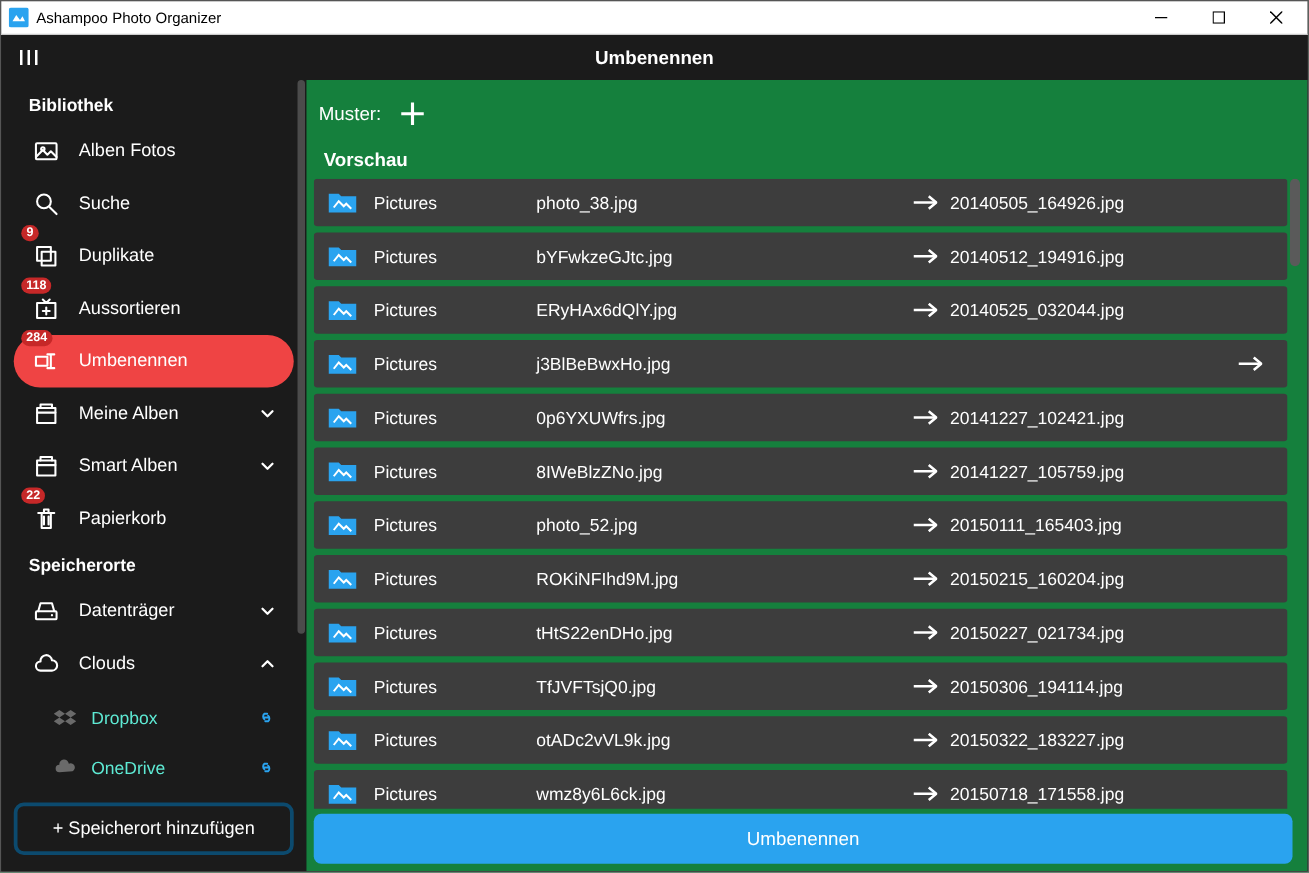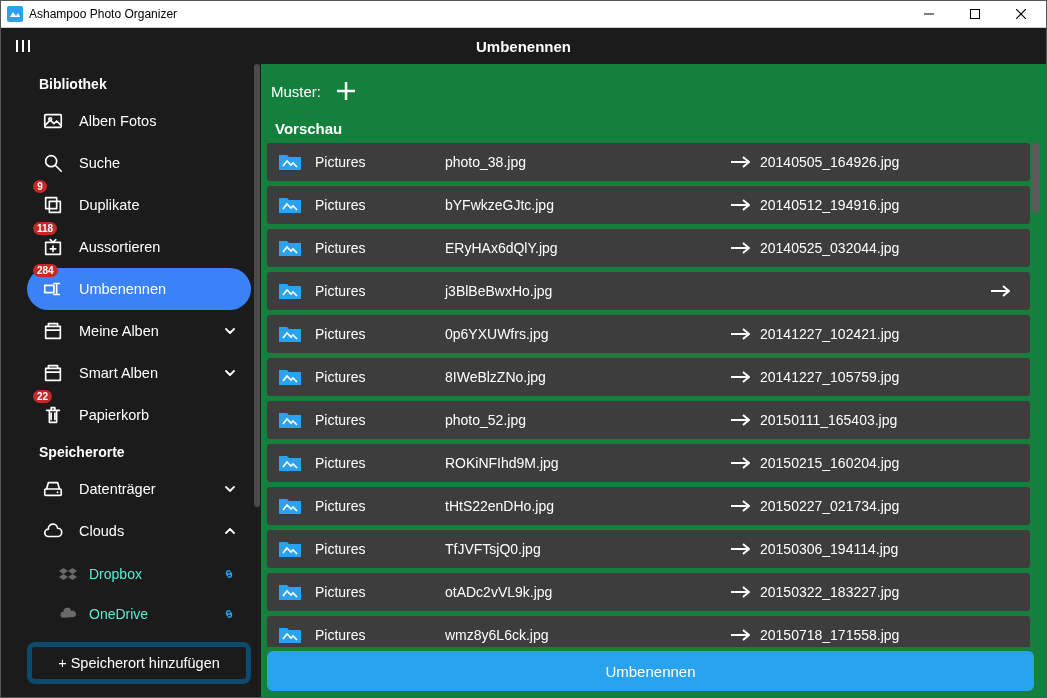--- a/index.html
+++ b/index.html
@@ -7,36 +7,36 @@
   .window { width: 1047px; height: 698px; border: 1px solid #555; display: flex; flex-direction: column; background: #1b1b1b; }
   .titlebar { height: 27px; background: #fff; display: flex; align-items: center; padding: 0 2px 0 6px; border-bottom: 1px solid #ccc; }
   .titlebar .app-icon { width: 16px; height: 16px; margin-right: 6px; }
   .titlebar .title { flex: 1; font-size: 12px; color: #000; }
   .titlebar .win-btns { display: flex; }
   .titlebar .win-btn { width: 46px; height: 26px; display: flex; align-items: center; justify-content: center; color: #000; }
   .topbar { height: 36px; min-height: 36px; background: #1b1b1b; display: flex; align-items: center; color: #fff; position: relative; }
   .hamburger { width: 48px; display: flex; align-items: center; justify-content: center; }
   .topbar .page-title { position: absolute; left: 50%; transform: translateX(-50%); font-size: 15px; font-weight: 600; }
   .body { flex: 1; display: flex; overflow: hidden; }
-  .sidebar { width: 244px; background: #1b1b1b; color: #fff; padding: 4px 10px 10px 10px; display: flex; flex-direction: column; overflow: hidden; position: relative; margin-left: 16px; }
+  .sidebar { width: 244px; background: #1b1b1b; color: #fff; padding: 4px 10px 10px 10px; display: flex; flex-direction: column; overflow: hidden; position: relative; }
   .sb-scroll { position: absolute; right: 1px; top: 0; bottom: 0; width: 6px; }
   .sb-scroll-thumb { position: absolute; right: 0; top: 0; width: 6px; height: 70%; background: #4b4b4b; border-radius: 3px; }
   .section-title { font-size: 14px; font-weight: 700; margin: 8px 4px 8px 12px; color: #fff; }
   .nav-item { display: flex; align-items: center; height: 42px; padding: 0 10px 0 14px; border-radius: 21px; color: #fff; font-size: 14.5px; position: relative; cursor: pointer; }
-  .nav-item.active { background: #3b82f6; }
+  .nav-item.active { background: #ef4444; }
   .nav-item .icon { width: 24px; height: 24px; margin-right: 14px; display: flex; align-items: center; justify-content: center; flex-shrink: 0; }
   .nav-item .label { flex: 1; }
   .nav-item .chev { width: 18px; }
   .badge { position: absolute; left: 6px; top: -4px; background: #c62828; color: #fff; font-size: 10px; font-weight: 700; padding: 1px 4px; border-radius: 8px; z-index: 2; min-width: 14px; text-align: center; }
   .cloud-sub { margin-left: 22px; margin-top: 2px; }
   .cloud-item { display: flex; align-items: center; height: 40px; padding: 0 10px 0 8px; color: #5eead4; font-size: 14px; border-radius: 6px; }
   .cloud-item .cicon { width: 22px; height: 22px; margin-right: 10px; display:flex; align-items:center; justify-content:center; }
   .cloud-item .clabel { flex: 1; }
   .cloud-item .link { width: 24px; height: 24px; display: flex; align-items: center; justify-content: center; color: #2aa3ef; }
-  .add-loc { margin-top: 8px; border: 5px solid #0c4a6e; border-radius: 8px; height: 42px; display: flex; align-items: center; justify-content: center; font-size: 14.5px; color: #fff; cursor: pointer; }
+  .add-loc { margin-top: 8px; border: 3px solid #0c4a6e; border-radius: 8px; height: 42px; display: flex; align-items: center; justify-content: center; font-size: 14.5px; color: #fff; cursor: pointer; }
   .main { flex: 1; background: #15803d; display: flex; flex-direction: column; overflow: hidden; padding-right: 6px; }
   .pattern-row { display: flex; align-items: center; gap: 8px; padding: 10px 4px 6px 10px; }
   .pattern-label { color: #fff; font-size: 15px; }
   .pattern-input { flex: 1; height: 34px; border: 1px solid #888; border-radius: 6px; background: #1b1b1b; padding: 0 10px; display: flex; align-items: center; color: #fff; font-size: 14.5px; }
   .pattern-input .token { color: #2aa3ef; }
   .add-btn { width: 34px; height: 34px; display: flex; align-items: center; justify-content: center; cursor: pointer; color: #fff; }
   .preview-label { color: #fff; font-size: 15px; font-weight: 700; padding: 6px 0 6px 14px; }
   .list-wrap { flex: 1; overflow: hidden; padding-left: 6px; position: relative; }
   .list { position: absolute; left: 6px; right: 10px; top: 0; bottom: 0; overflow: hidden; }
   .list-scroll { position: absolute; right: 0; top: 0; width: 8px; height: 70px; background: #5a5a5a; border-radius: 4px; }

